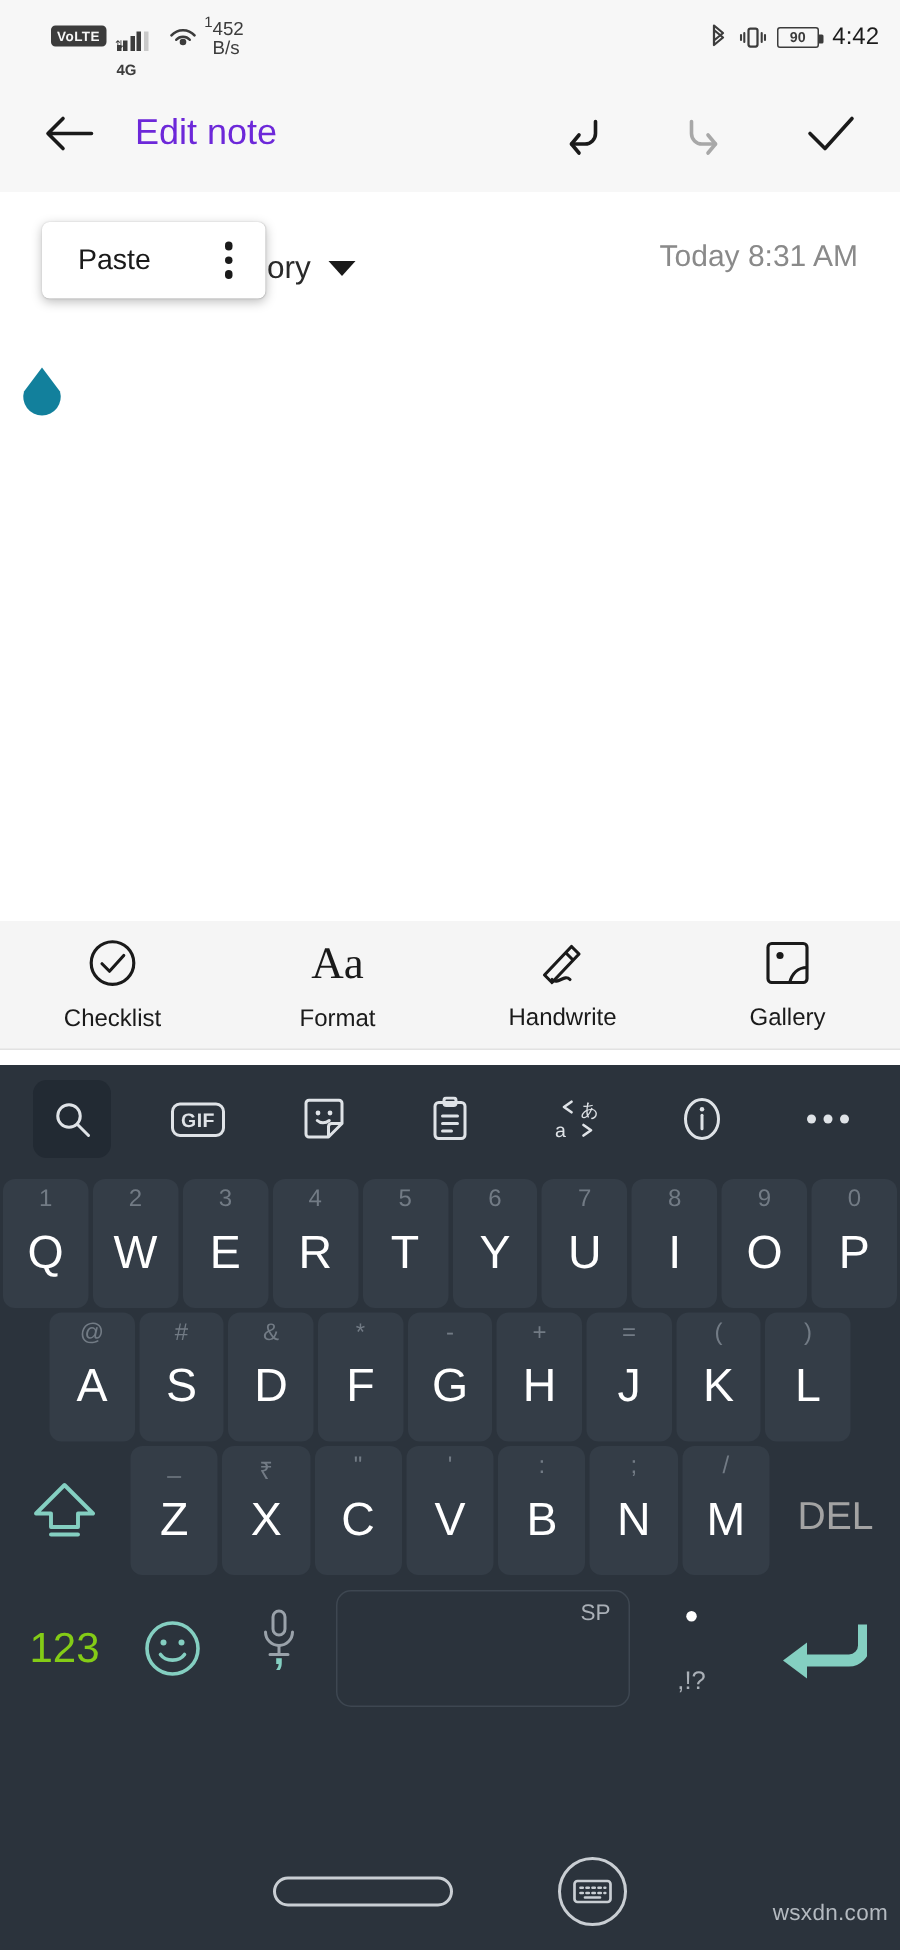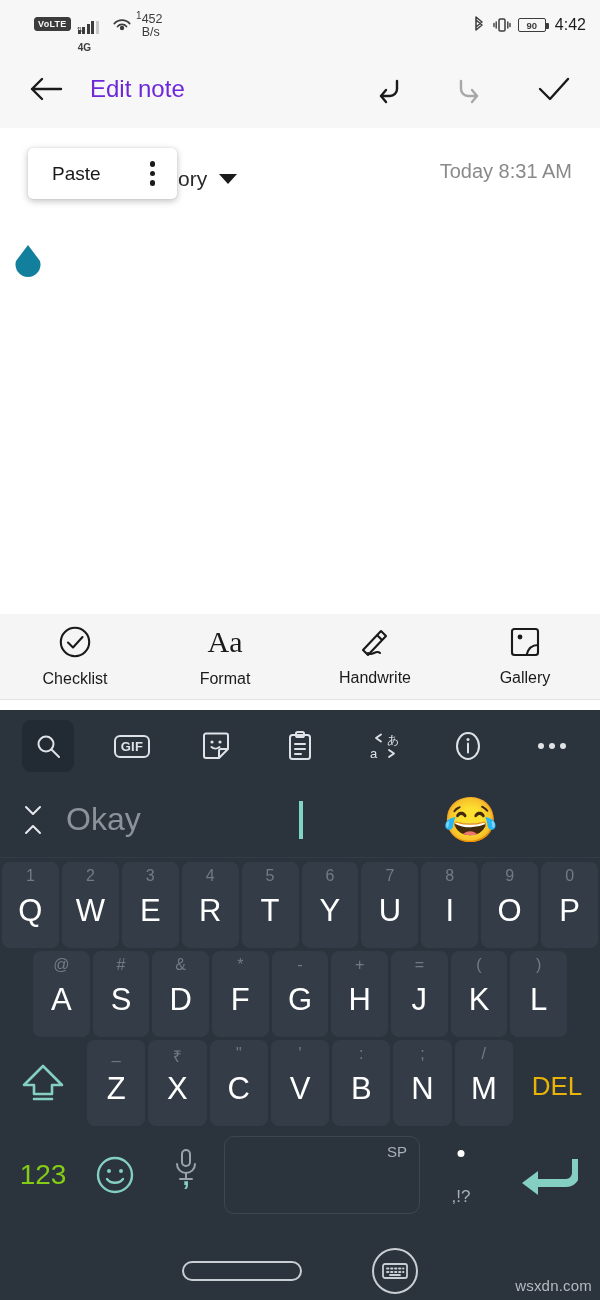--- a/index.html
+++ b/index.html
@@ -135,41 +135,41 @@
   .kb-rows { padding:4px 2px 0 2px; }
   .kb-row { display:flex; justify-content:center; align-items:stretch; height:86px; gap:3px; margin-bottom:3px; }
   .key {
     position:relative; flex:1; background:#343d47; border-radius:8px;
     display:flex; align-items:center; justify-content:center;
   }
   .key .main { font-size:31px; color:#ffffff; font-weight:300; margin-top:12px; }
   .key .hint { position:absolute; top:5px; left:50%; transform:translateX(-50%); font-size:16px; color:#727b85; }
   .key.blank { background:transparent; }
   .key.fn { background:transparent; flex:0 0 82px; }
-  .key.fn .dellabel { font-size:26px; color:#eab308; font-weight:500; margin-top:6px; }
+  .key.fn .dellabel { font-size:26px; color:#a3a3a3; font-weight:500; margin-top:6px; }
   .row3 { padding:0 0; }
 
   .kb-row-bottom { display:flex; align-items:center; height:92px; padding:0 6px; gap:4px; }
   .b-123 { flex:0 0 70px; text-align:center; font-size:28px; color:#84cc16; }
   .b-emoji { flex:0 0 66px; display:flex; align-items:center; justify-content:center; }
   .b-mic { flex:0 0 68px; position:relative; display:flex; align-items:center; justify-content:center; }
   .b-mic .mc { position:absolute; bottom:10px; left:50%; transform:translateX(-50%); font-size:26px; color:#84cfc1; font-weight:bold; }
   .b-space {
     flex:1; height:78px; border:1.5px solid #3e4751; border-radius:10px;
     position:relative;
   }
   .b-space .sp { position:absolute; right:12px; top:6px; font-size:15px; color:#aab0b7; }
   .b-period { flex:0 0 74px; position:relative; display:flex; align-items:center; justify-content:center; }
   .b-period .ph { position:absolute; top:12px; left:50%; transform:translateX(-50%); font-size:17px; color:#aab0b7; }
   .b-period .pd { position:absolute; bottom:18px; left:50%; transform:translateX(-50%); width:7px;height:7px;border-radius:50%;background:#ffffff; }
   .b-enter { flex:0 0 90px; display:flex; align-items:center; justify-content:center; }
 
   
   .navbar {
-    position:absolute; left:0; right:0; bottom:0; height:58px;
+    position:absolute; left:0; right:0; bottom:10px; height:58px;
     background:#2b333c; display:flex; align-items:center; justify-content:center; gap:70px;
   }
   .home-pill { width:120px; height:20px; border:2px solid #c9ced3; border-radius:12px; }
   .kbhide { width:46px; height:46px; border:2px solid #c9ced3; border-radius:50%; display:flex; align-items:center; justify-content:center; }
   .watermark { position:absolute; right:8px; bottom:6px; font-size:15px; color:#b4bac0; letter-spacing:.2px; }
 </style>
 </head>
 <body>
 
 <div class="statusbar">
@@ -350,31 +350,20 @@
     </span>
     <span class="kbt-btn">
       <span class="dots3">
           <i></i>
           <i></i>
           <i></i>
         </span>
     </span>
   </div>
 
-  <div class="kb-suggest">
-    <span class="sug-collapse">
-      <svg width="28" height="34" viewBox="0 0 28 34">
-        <path d="M7 4l7 7 7-7" fill="none" stroke="#e6eaee" stroke-width="2" stroke-linecap="round" stroke-linejoin="round"></path>
-        <path d="M7 30l7-7 7 7" fill="none" stroke="#e6eaee" stroke-width="2" stroke-linecap="round" stroke-linejoin="round"></path>
-      </svg>
-    </span>
-    <span class="sug-word">Okay</span>
-    <span class="sug-divider"></span>
-    <span class="sug-emoji">😂</span>
-  </div>
 
   <div class="kb-rows">
 
     <div class="kb-row">
       <span class="key">
           <span class="hint">1</span>
           <span class="main">Q</span>
         </span>
       <span class="key">
           <span class="hint">2</span>

